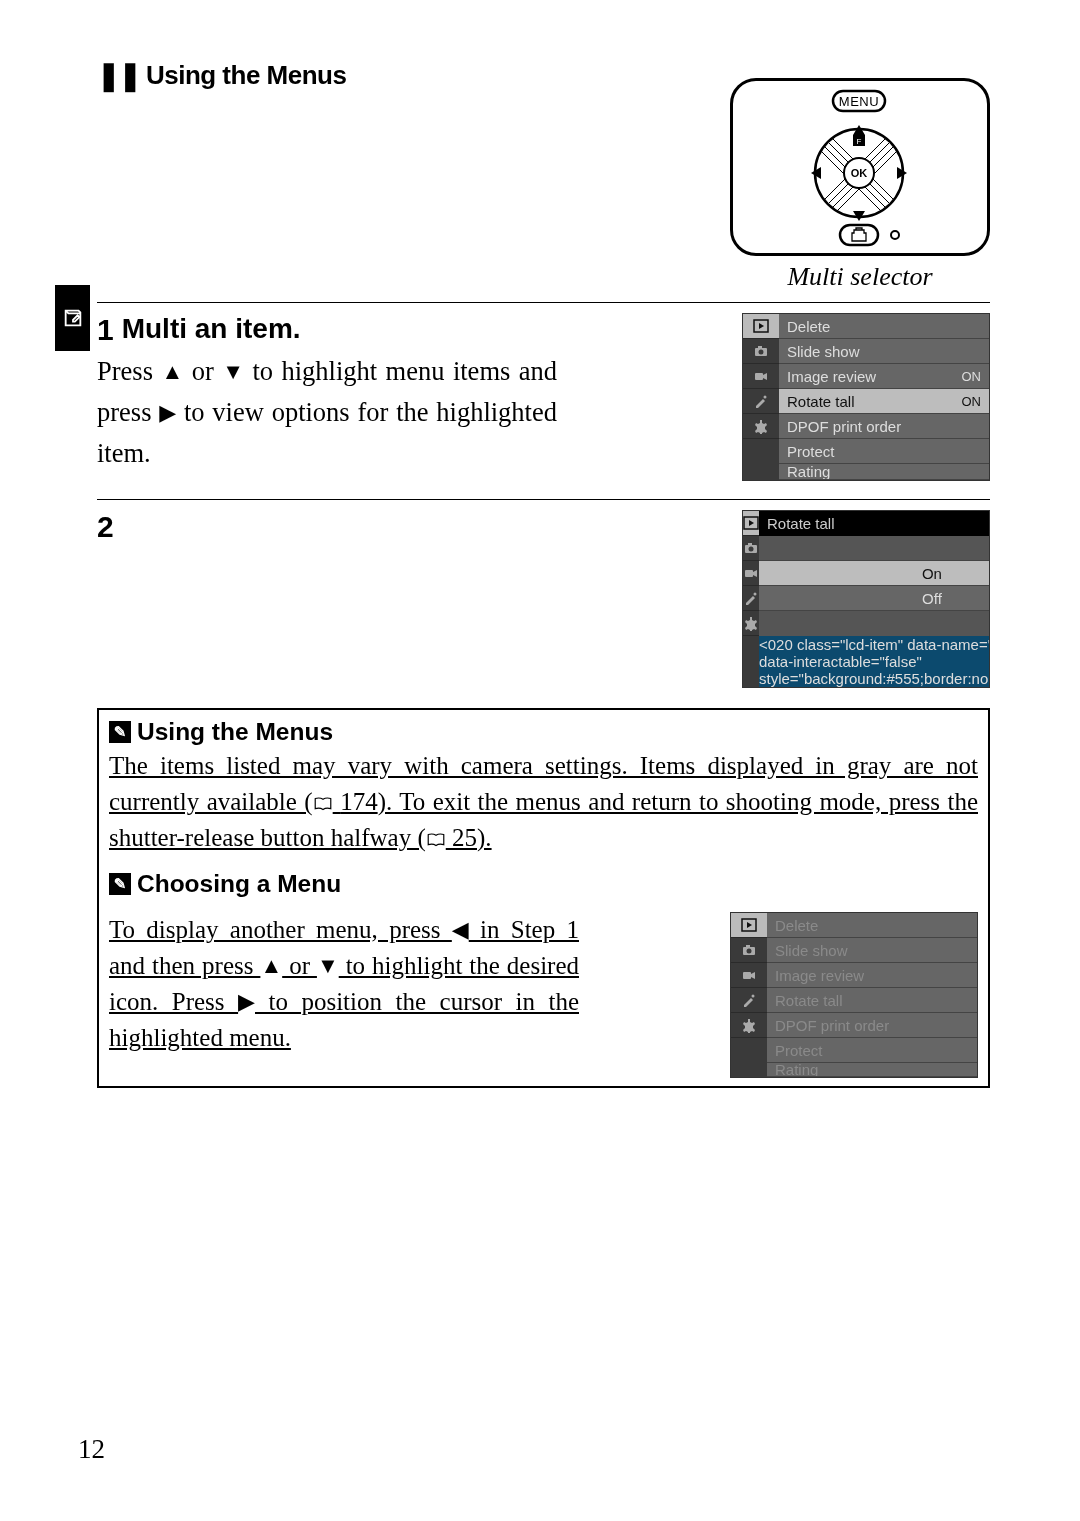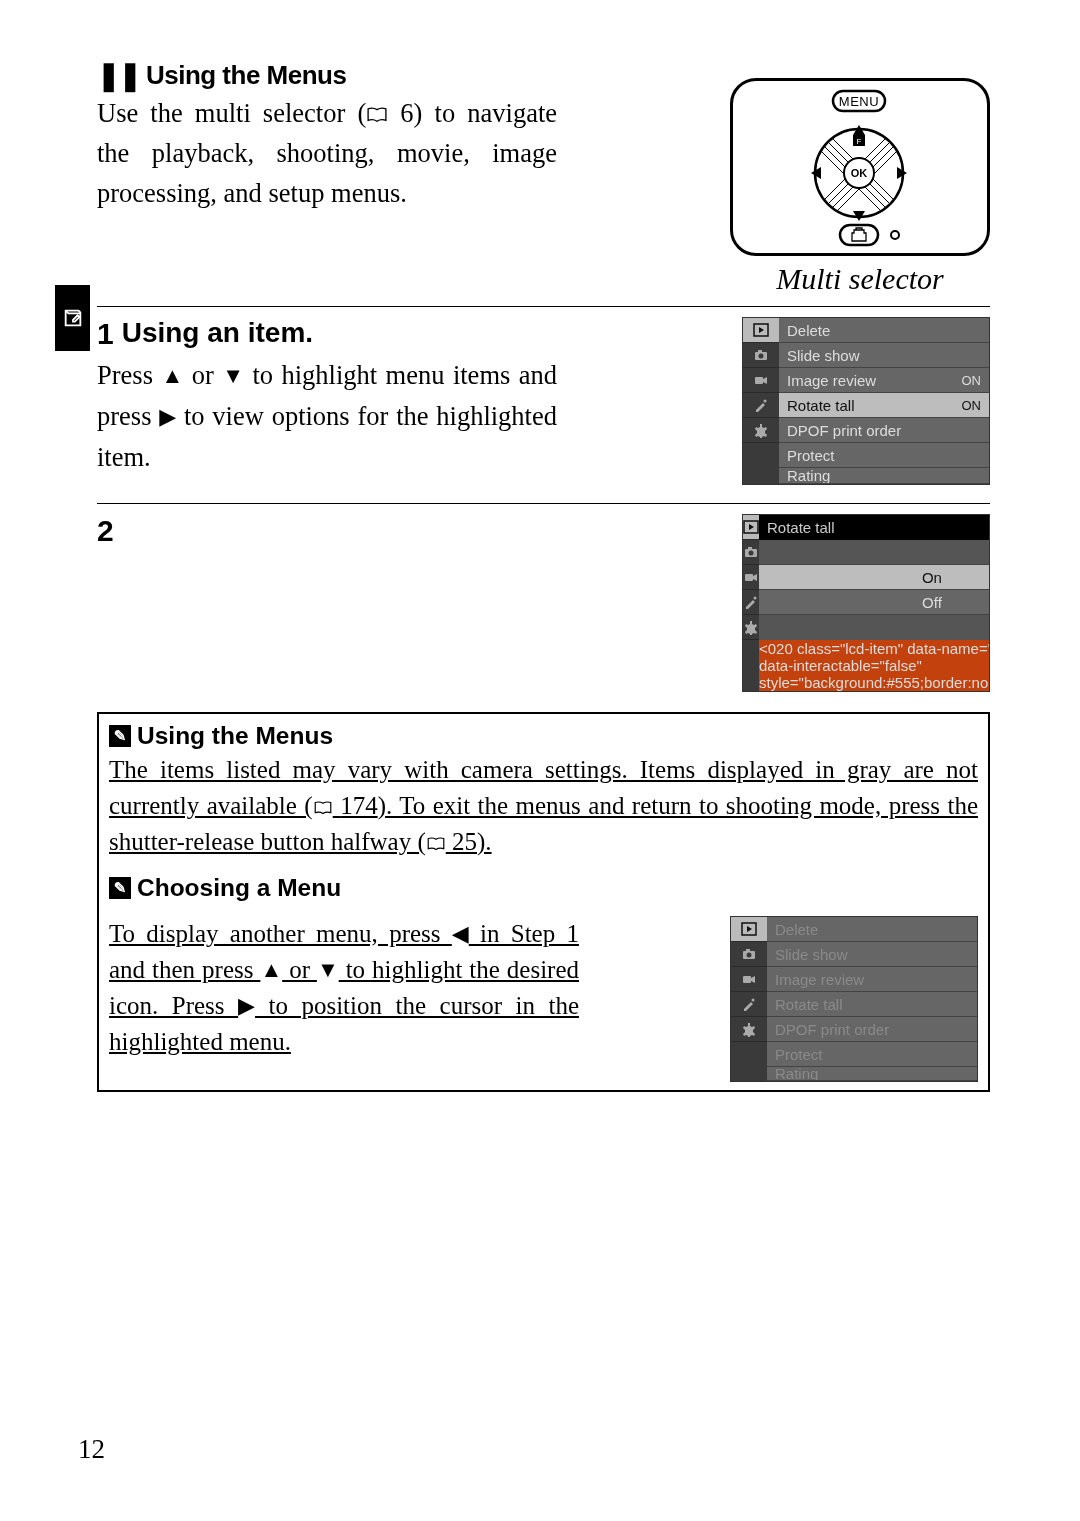--- a/index.html
+++ b/index.html
@@ -8,31 +8,31 @@
   .tab { position: absolute; left: 55px; top: 285px; width: 35px; height: 66px; background: #000; display: flex; align-items: center; justify-content: center; }
   .tab svg { width: 22px; height: 22px; }
   .content { margin-left: 42px; }
   .row { display: flex; justify-content: space-between; align-items: flex-start; }
   .section-title { font-family: Arial, Helvetica, sans-serif; font-weight: 700; font-size: 26px; letter-spacing: -0.5px; display: flex; align-items: center; gap: 6px; }
   .double-bar { display: inline-block; height: 20px; letter-spacing: -2px; font-size: 28px; line-height: 20px; }
   .intro-text { font-size: 26.5px; line-height: 40px; text-align: justify; margin-top: 2px; max-width: 460px; }
   .book-icon { display: inline-block; vertical-align: -1px; }
   .selector-diagram { width: 260px; margin-top: 18px; }
   .selector-diagram .frame { border: 3px solid #000; border-radius: 26px; width: 260px; height: 178px; position: relative; display:flex; align-items:center; justify-content:center; flex-direction:column; gap:4px; }
-  .selector-caption { font-style: italic; font-size: 30px; text-align: center; margin-top: 6px; }
+  .selector-caption { font-style: italic; font-size: 26px; text-align: center; margin-top: 6px; }
   hr.rule { border: none; border-top: 1.5px solid #000; margin: 6px 0 10px 0; }
   .step { display: flex; justify-content: space-between; align-items: flex-start; margin-bottom: 18px; }
   .step-text { max-width: 460px; }
   .step-head { font-family: Arial, Helvetica, sans-serif; font-weight: 700; font-size: 28px; display: flex; gap: 8px; margin-bottom: 4px; }
   .step-num { font-family: Arial, Helvetica, sans-serif; font-weight: 700; font-size: 30px; }
   .step-body { font-size: 26.5px; line-height: 40px; text-align: justify; }
   .tri { font-size: 22px; display:inline-block; vertical-align: 1px; }
   .ok-circle { display: inline-flex; align-items: center; justify-content: center; width: 25px; height: 25px; border: 1.5px solid #000; border-radius: 50%; font-size: 11px; font-weight: 700; letter-spacing: -0.5px; vertical-align: -3px; }
   
-  .lcd { width: 248px; background: #c2410c; border: 1px solid #333; font-family: Arial, sans-serif; font-size: 15px; color: #ddd; overflow: hidden; }
+  .lcd { width: 248px; background: #0c4a6e; border: 1px solid #333; font-family: Arial, sans-serif; font-size: 15px; color: #ddd; overflow: hidden; }
   .lcd-row { display: flex; }
   .lcd-side { width: 36px; background: #3a3a3a; display: flex; flex-direction: column; }
   .lcd-side .cell { height: 25px; display: flex; align-items: center; justify-content: center; border-bottom: 1px solid #2a2a2a; }
   .lcd-side .cell.sel { background: #bbb; color: #111; }
   .lcd-body { flex: 1; display: flex; flex-direction: column; }
   .lcd-item { height: 25px; display: flex; align-items: center; justify-content: space-between; padding: 0 8px; border-bottom: 1px solid #444; background: #666; }
   .lcd-item.hl { background: #bdbdbd; color: #111; }
   .lcd-item.dim { color: #8a8a8a; }
   .lcd-item .val { font-size: 13px; }
   .lcd-head { height: 25px; background: #000; color: #ccc; display:flex; align-items:center; padding-left:8px; }
@@ -60,25 +60,20 @@
   </div>
 
   <div class="content">
 
     <div class="row">
       <div style="max-width:470px;">
         <div class="section-title">
           <span class="double-bar">❚❚</span>
           <span>Using the Menus</span>
         </div>
-        <p class="intro-text">
-          <span>Use the multi selector (</span><svg class="book-icon" width="22" height="16" viewBox="0 0 24 18">
-              <path d="M2 2c3-1 7-1 10 1 3-2 7-2 10-1v13c-3-1-7-1-10 1-3-2-7-2-10-1z" fill="none" stroke="#000" stroke-width="1.5"></path>
-            </svg> <span>6</span><span>) to navigate the playback, shooting, movie, image processing, and setup menus.</span>
-        </p>
       </div>
       <div class="selector-diagram">
         <div class="frame">
           <svg width="230" height="165" viewBox="0 0 230 165">
             <rect x="88" y="6" width="52" height="20" rx="10" fill="#fff" stroke="#000" stroke-width="2.5"></rect>
             <text x="114" y="21" text-anchor="middle" font-size="13" font-family="Arial" letter-spacing="0.5">MENU</text>
             <circle cx="114" cy="88" r="44" fill="#fff" stroke="#000" stroke-width="2.5"></circle>
             <g stroke="#000" stroke-width="1">
               <line x1="84" y1="58" x2="144" y2="118"></line>
                 <line x1="88" y1="54" x2="148" y2="114"></line>
@@ -105,21 +100,21 @@
         <div class="selector-caption">Multi selector</div>
       </div>
     </div>
 
     <hr class="rule" style="margin-top:10px;">
 
     <div class="step">
       <div class="step-text">
         <div class="step-head">
           <span class="step-num">1</span>
-          <span>Using an item.</span>
+          <span>Multi an item.</span>
         </div>
         <p class="step-body">
           <span>Press </span><span class="tri">▲</span><span> or </span><span class="tri">▼</span><span> to highlight menu items and press </span><span class="tri">▶</span><span> to view options for the highlighted item.</span>
         </p>
       </div>
       <div class="lcd">
         <div class="lcd-row">
           <div class="lcd-side">
             <div class="cell sel">
                 <svg class="sideicon" viewBox="0 0 16 16">

